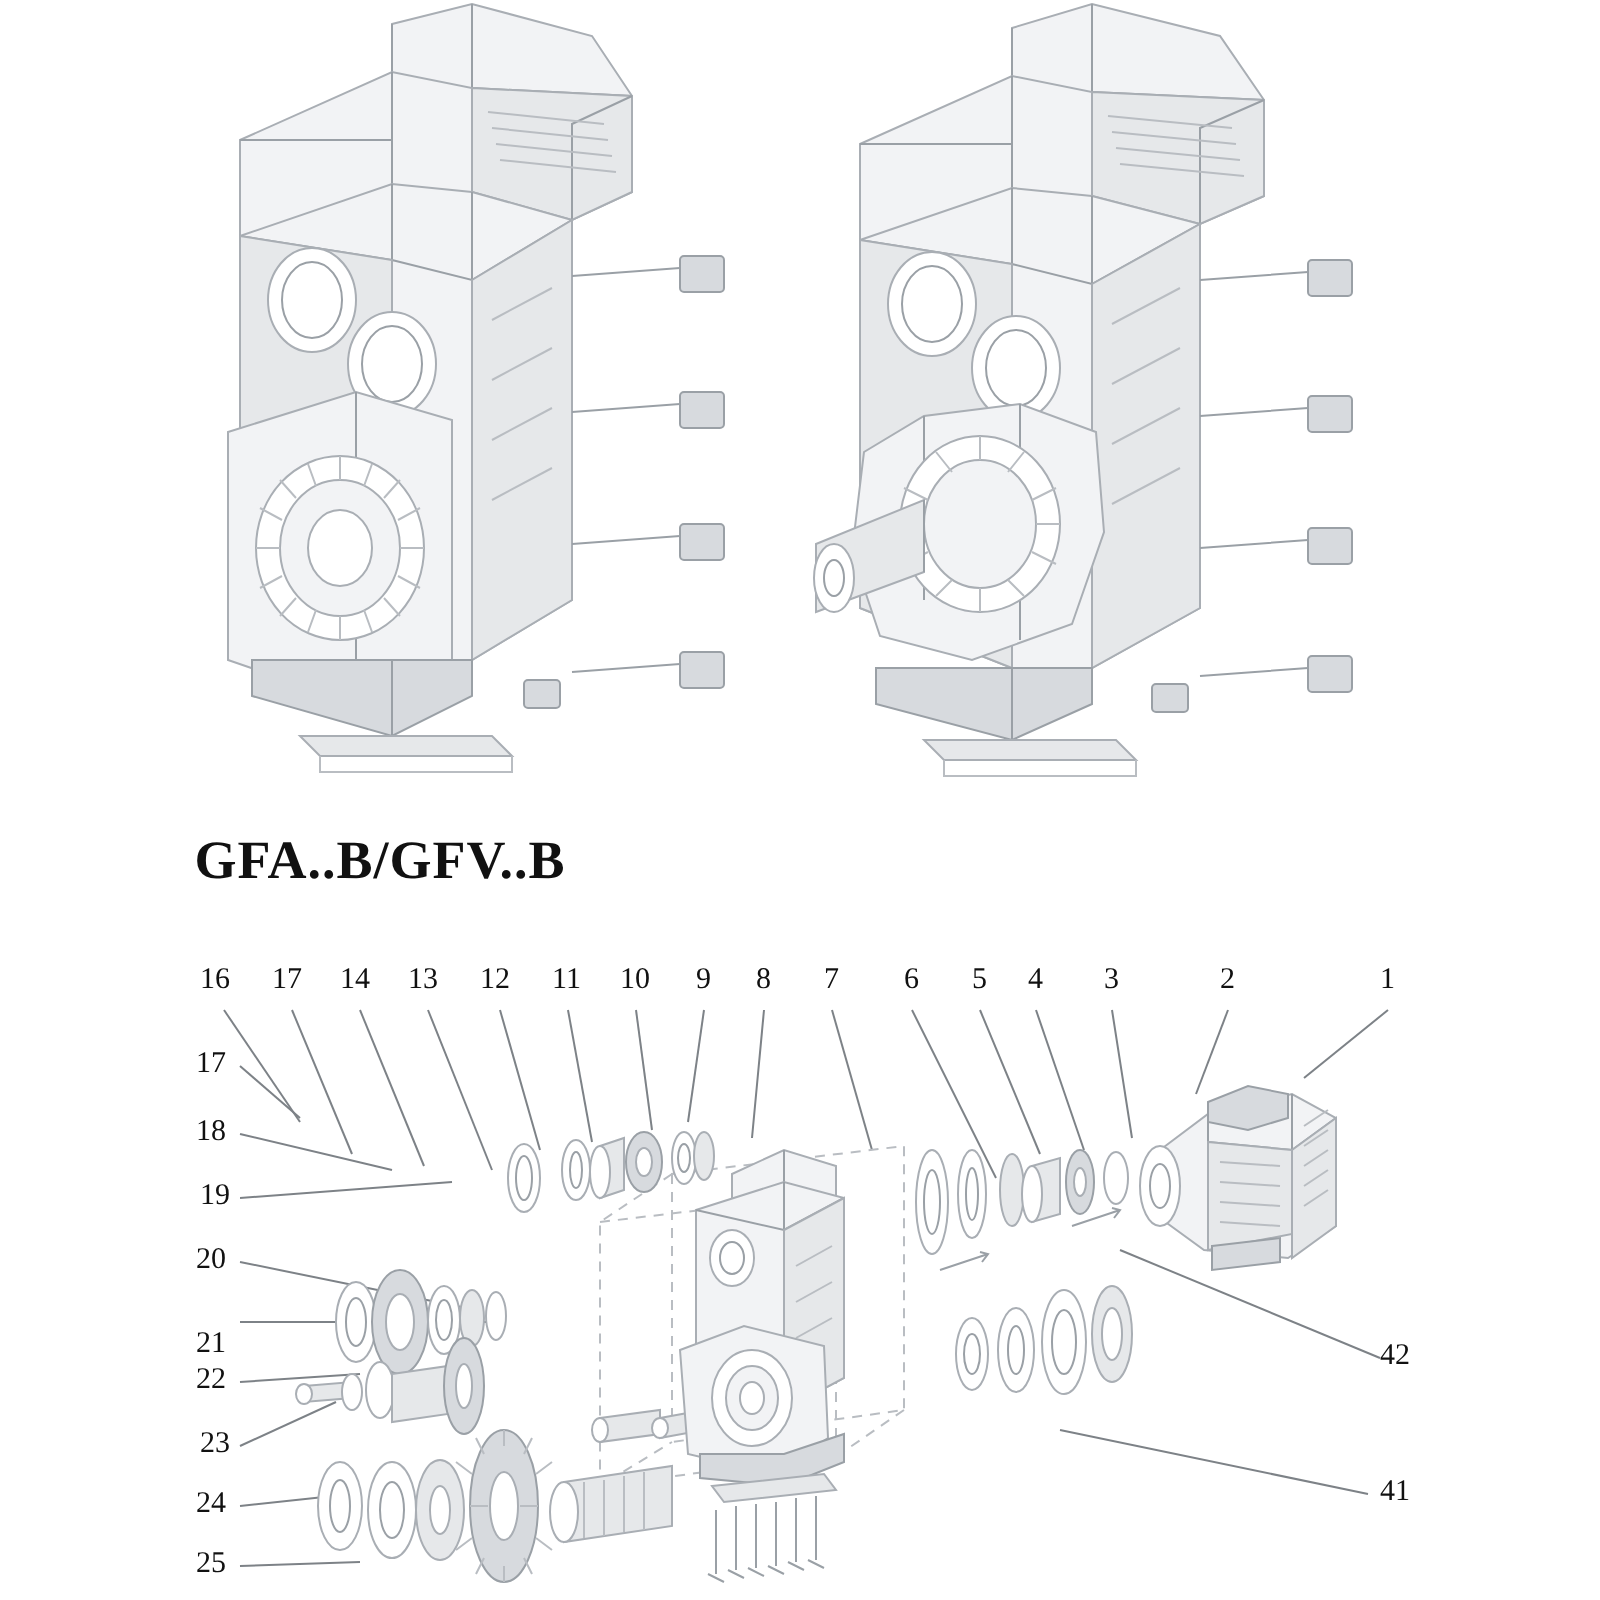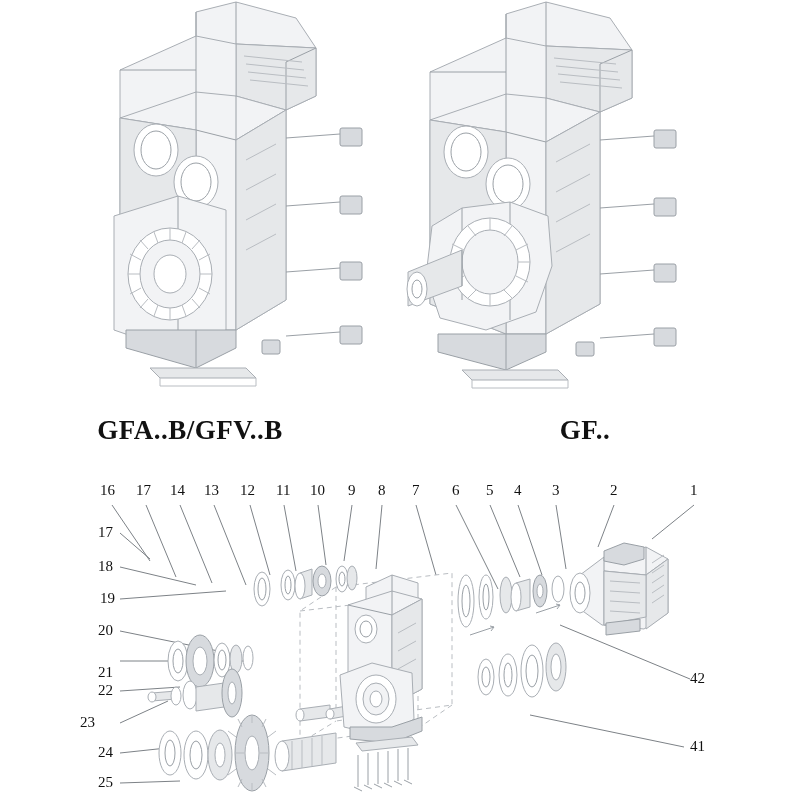--- a/index.html
+++ b/index.html
@@ -183,21 +183,20 @@
 
         <path class="fill-dk" d="M38 334 L106 334 L146 334 L146 352 L106 370 L38 352 Z"></path>
         <path class="ln" d="M106 334 L106 370"></path>
         <path class="fill-md" d="M62 370 L158 370 L168 380 L72 380 Z"></path>
         <path class="ln2" d="M72 380 L72 388 L168 388 L168 380"></path>
         <rect class="fill-dk" x="176" y="342" width="18" height="14" rx="2"></rect>
       </svg>
     </div>
 
     <div class="caption left">GFA..B/GFV..B</div>
-    <div class="caption right">GF..</div>
   </div>
 
   <div class="exploded">
     <svg width="800" height="335" viewBox="0 0 800 335">
 
       <g class="leader">
         <path d="M112 40 L150 96"></path>
         <path d="M146 40 L176 112"></path>
         <path d="M180 40 L212 118"></path>
         <path d="M214 40 L246 120"></path>
@@ -375,21 +374,21 @@
     <div class="num" style="left:552px; top:18px;">3</div>
     <div class="num" style="left:610px; top:18px;">2</div>
     <div class="num" style="left:690px; top:18px;">1</div>
 
     <div class="num" style="left:98px; top:60px;">17</div>
     <div class="num" style="left:98px; top:94px;">18</div>
     <div class="num" style="left:100px; top:126px;">19</div>
     <div class="num" style="left:98px; top:158px;">20</div>
     <div class="num" style="left:98px; top:200px;">21</div>
     <div class="num" style="left:98px; top:218px;">22</div>
-    <div class="num" style="left:80px; top:250px;">23</div>
+    <div class="num" style="left:100px; top:250px;">23</div>
     <div class="num" style="left:98px; top:280px;">24</div>
     <div class="num" style="left:98px; top:310px;">25</div>
 
     <div class="num" style="left:690px; top:206px;text-align:center;">42</div>
     <div class="num" style="left:690px; top:274px;">41</div>
   </div>
 
 </div>
 
 </body></html>

